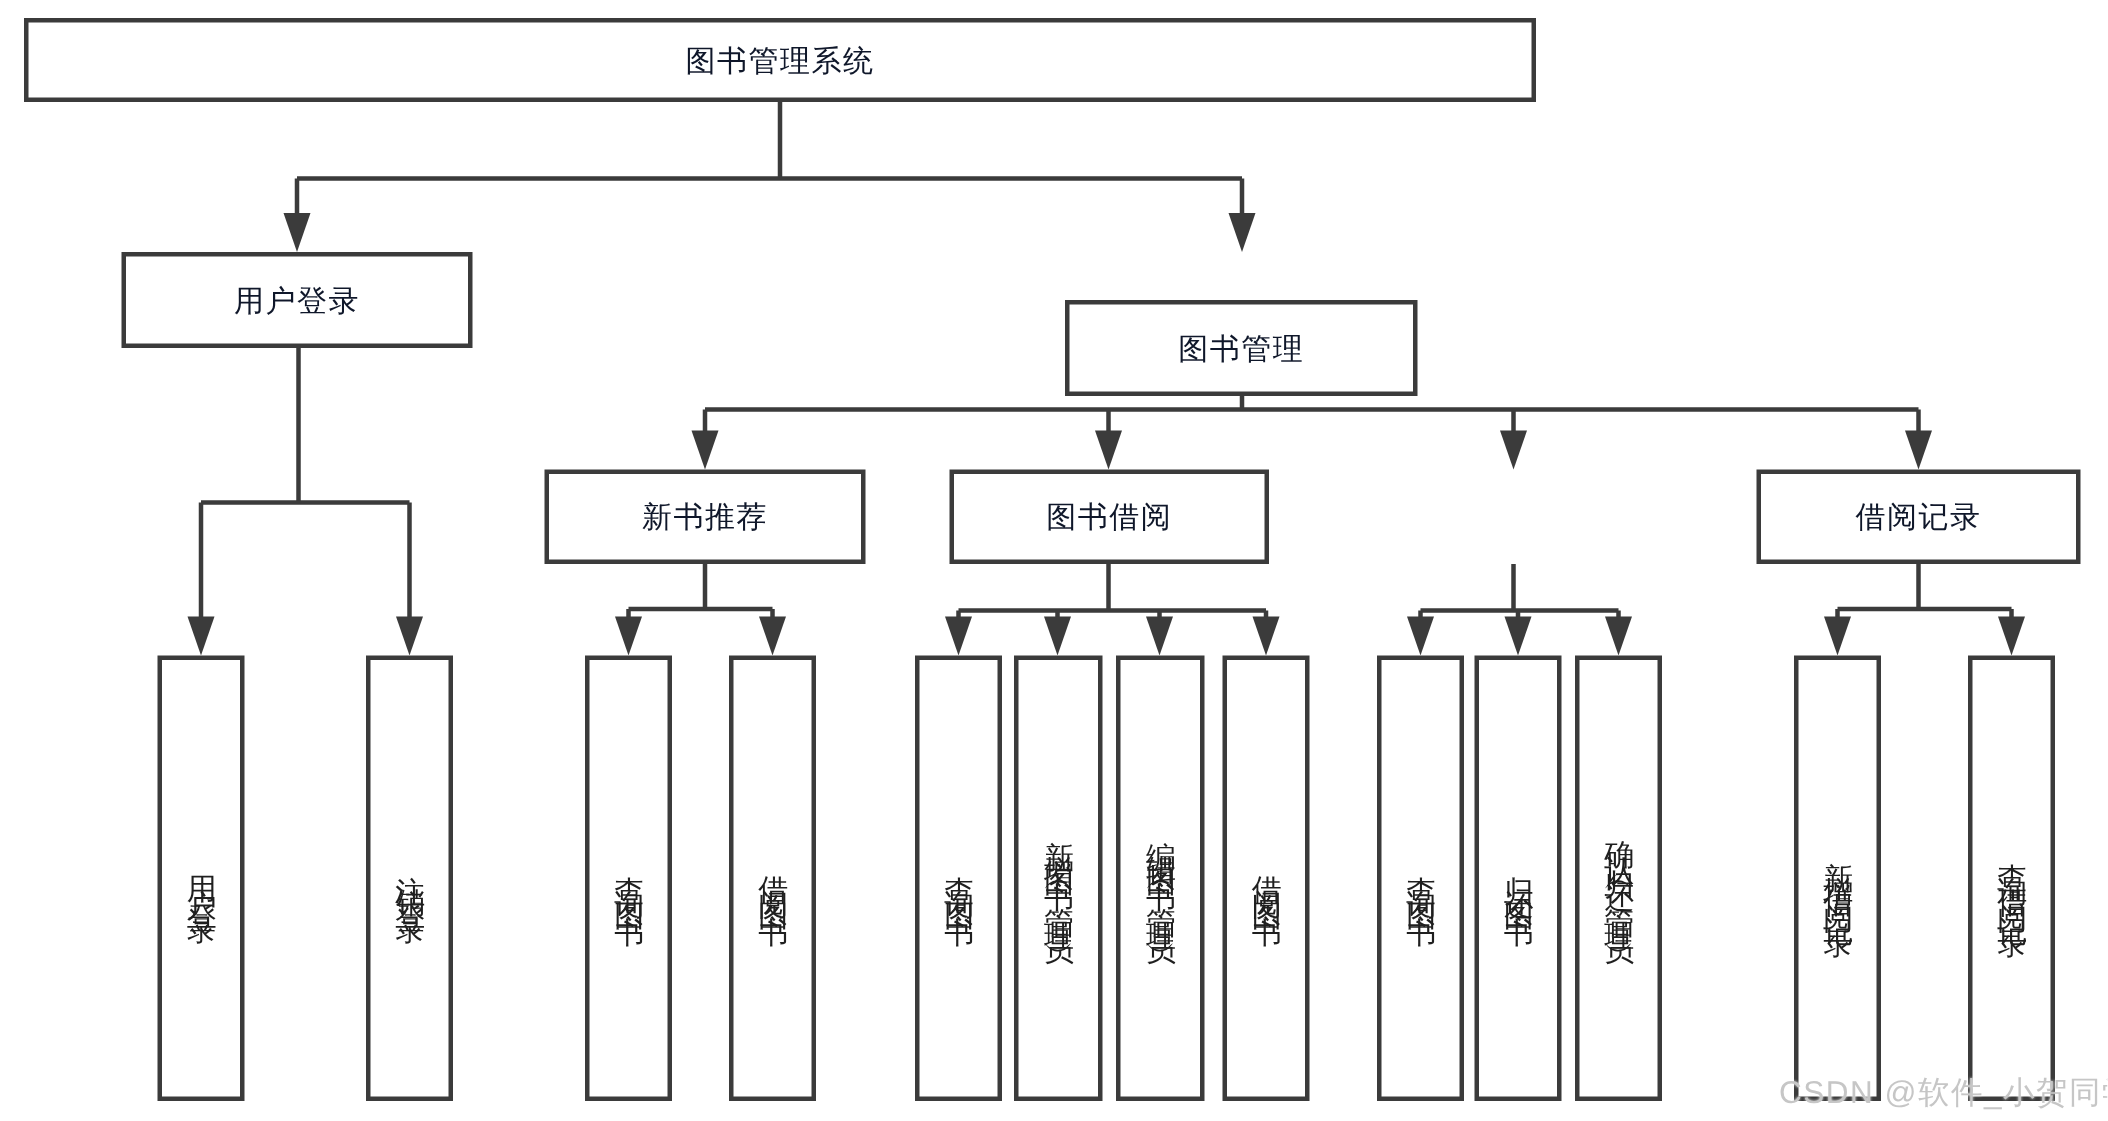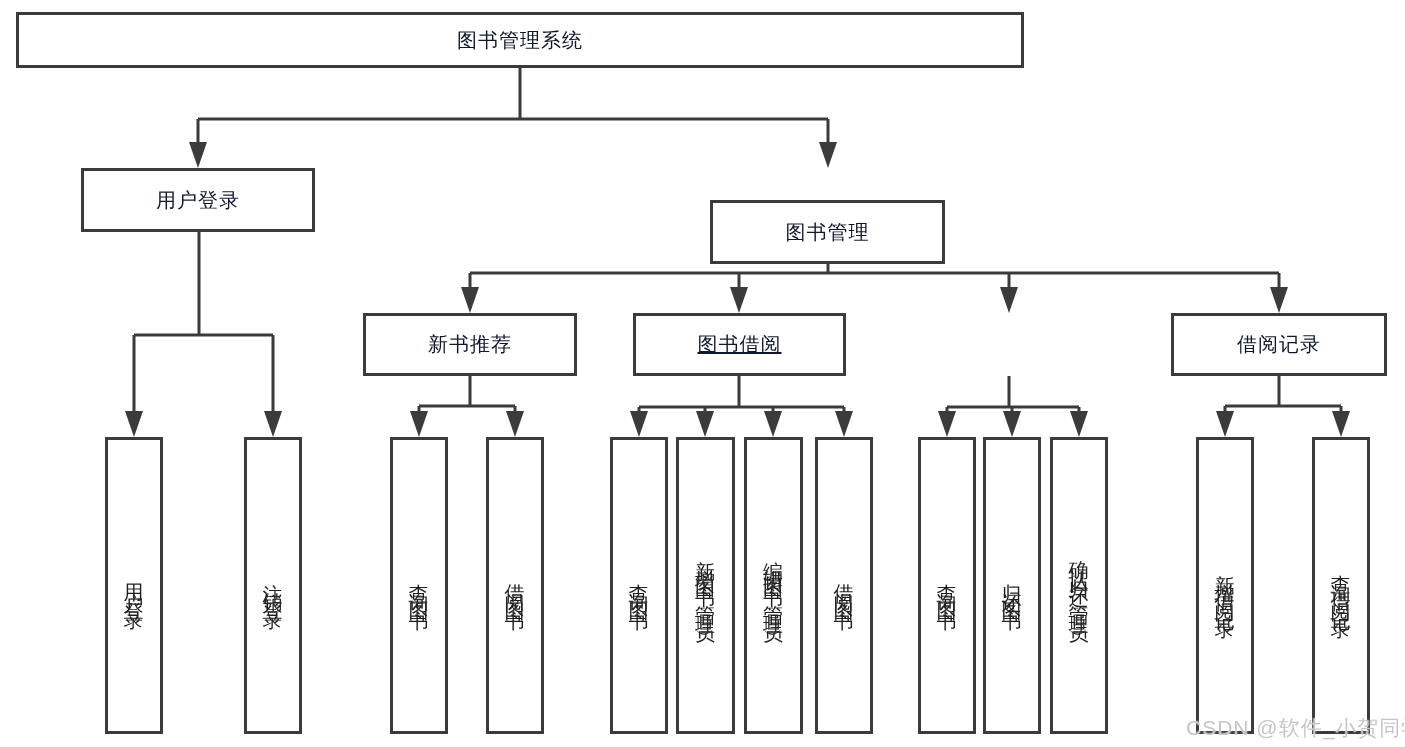--- a/index.html
+++ b/index.html
@@ -121,21 +121,21 @@
   <div class="box lvl2" style="left:81px; width:234px;">
     <span>用户登录</span>
   </div>
   <div class="box lvl2" style="left:710px; width:235px;margin-top:32px;">
     <span>图书管理</span>
   </div>
 
   <div class="box lvl3" style="left:363px; width:214px;">
     <span>新书推荐</span>
   </div>
-  <div class="box lvl3" style="left:633px; width:213px;text-decoration:underline;">
+  <div class="box lvl3" style="left:633px; width:213px;">
     <span>图书借阅</span>
   </div>
   <div class="box lvl3" style="left:1171px; width:216px;">
     <span>借阅记录</span>
   </div>
 
   <div class="vbox" style="left:105px;">
     <span class="vtext">用户登录</span>
   </div>
   <div class="vbox" style="left:244px;">

